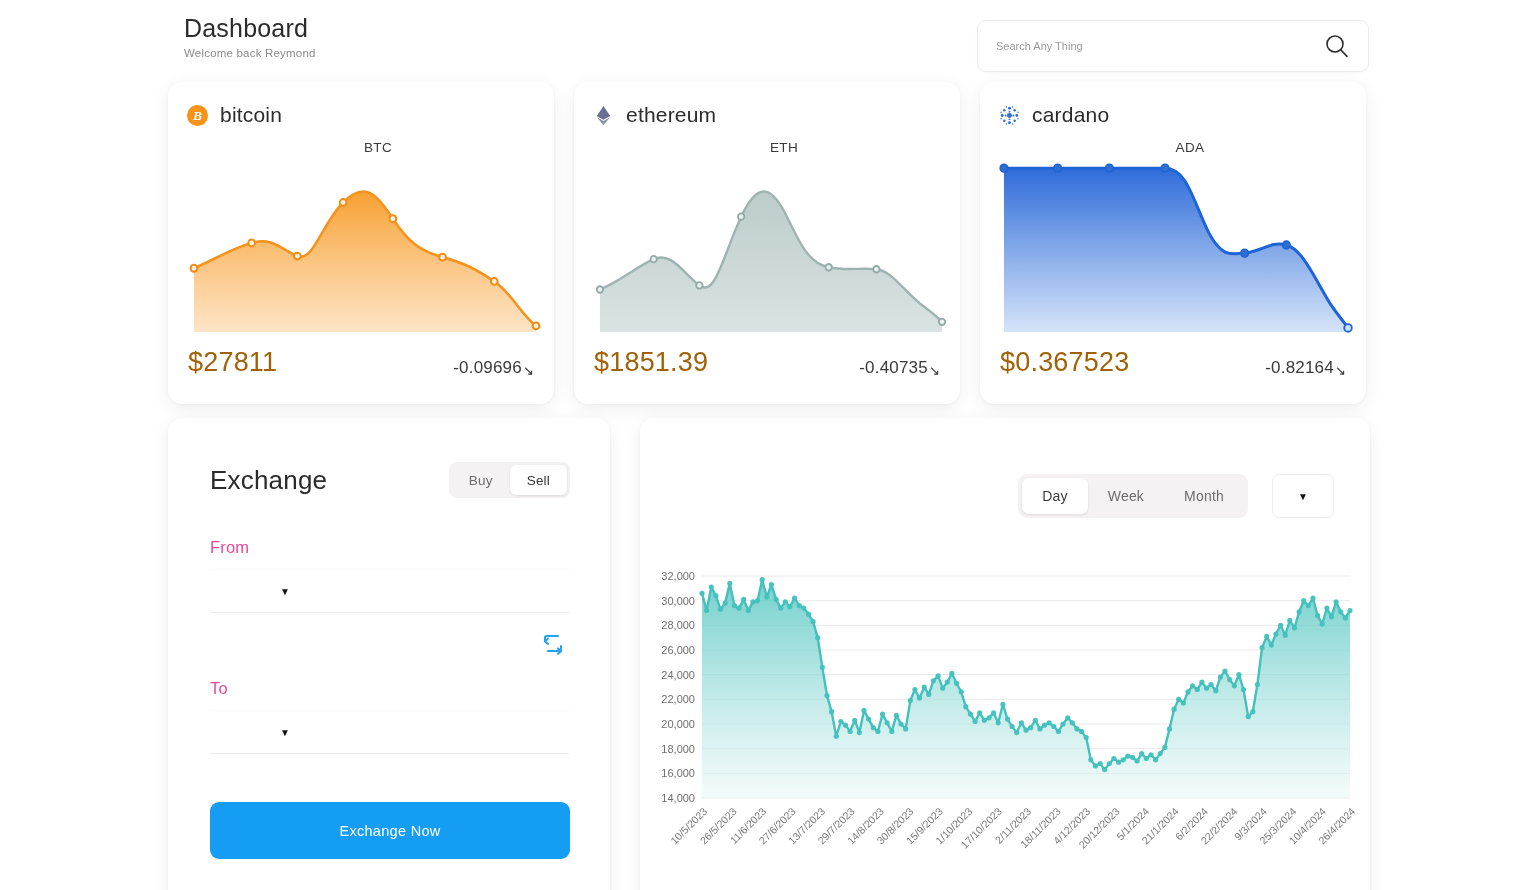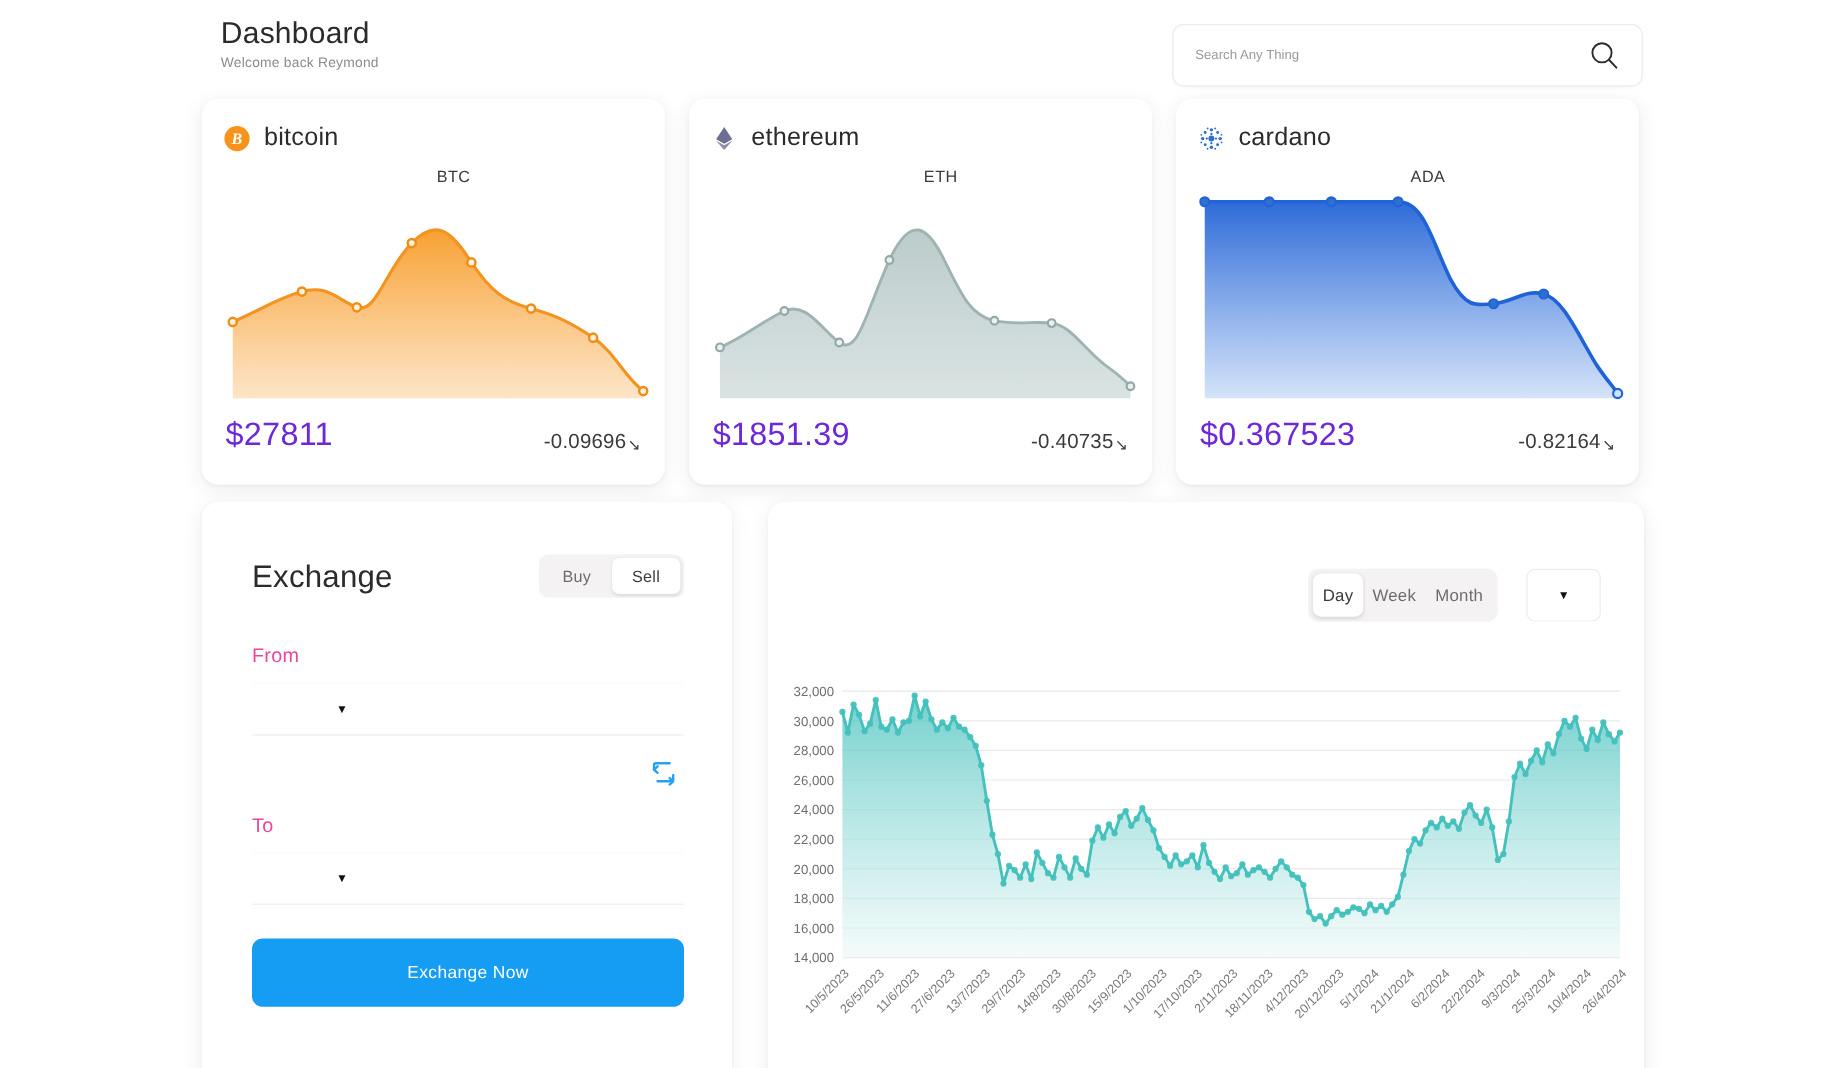--- a/index.html
+++ b/index.html
@@ -35,21 +35,21 @@
     box-shadow: 0 4px 18px rgba(0,0,0,0.07), 0 1px 3px rgba(0,0,0,0.04);
     padding: 16px 18px 0 18px; position:relative; overflow:hidden;
   }
   .coin-head { display:flex; align-items:center; gap:11px; height:34px; }
   .coin-icon { width:23px; height:23px; flex:0 0 auto; display:flex; align-items:center; justify-content:center; }
   .coin-name { font-size:21px; color:#2b2b2b; font-weight:400; letter-spacing:.2px; }
   .coin-symbol { font-size:13.5px; color:#3a3a3a; margin-left:34px; margin-top:8px; letter-spacing:.4px;text-align:center; }
   .spark { position:absolute; left:18px; right:10px; top:72px; height:182px; }
   .spark svg { width:100%; height:100%; display:block; }
   .coin-foot { position:absolute; left:20px; right:20px; bottom:26px; display:flex; align-items:flex-end; justify-content:space-between; }
-  .coin-price { font-size:27px; color:#6d28d9; font-weight:400; letter-spacing:.2px; }
+  .coin-price { font-size:27px; color:#a16207; font-weight:400; letter-spacing:.2px; }
   .coin-change { font-size:17px; color:#3a3a3a; letter-spacing:.2px; display:flex; align-items:center; gap:1px; }
   .chg-arrow { font-size:13px; color:#3a3a3a; position:relative; top:2px; }
 
   
   .exchange-card {
     position:absolute; left:168px; top:418px; width:442px; height:500px;
     background:#fff; border-radius:14px;
     box-shadow: 0 4px 18px rgba(0,0,0,0.07), 0 1px 3px rgba(0,0,0,0.04);
     padding: 44px 40px 0 42px;
   }
@@ -69,36 +69,36 @@
   .select-box {
     margin-top:12px; height:44px; border-bottom:1px solid #ededed; border-top:1px solid #fafafa;
     display:flex; align-items:center; padding:0 14px; position:relative;
   }
   .select-val { font-size:14px; color:#3a3a3a; flex:1; }
   .caret { font-size:10px; color:#111; margin-left:28px; }
   .swap-row { display:flex; justify-content:flex-end; margin-top:18px; padding-right:4px; }
   .swap-icon { width:26px; height:26px; cursor:pointer; }
   .hint { font-size:10px; color:#fbfbfb; margin-top:14px; height:14px; letter-spacing:.2px; }
   .ex-btn {
-    width:100%; height:57px; border:none; border-radius:9px;
+    margin-top:20px; width:100%; height:57px; border:none; border-radius:9px;
     background:#149df2; color:#fff; font-size:14.5px; font-family:"Liberation Sans", sans-serif;
     cursor:pointer; letter-spacing:.3px;
   }
 
   
   .chart-card {
     position:absolute; left:640px; top:418px; width:730px; height:500px;
     background:#fff; border-radius:14px;
     box-shadow: 0 4px 18px rgba(0,0,0,0.07), 0 1px 3px rgba(0,0,0,0.04);
   }
   .chart-controls { position:absolute; right:36px; top:56px; display:flex; align-items:center; gap:24px; }
   .range-seg { display:flex; background:#f4f2f2; border-radius:9px; padding:4px; height:44px; align-items:center; }
   .range-btn {
     border:none; background:transparent; font-family:"Liberation Sans", sans-serif;
-    font-size:14px; color:#6d6d6d; padding:0 8px; height:36px; border-radius:7px; cursor:pointer;
+    font-size:14px; color:#6d6d6d; padding:0 20px; height:36px; border-radius:7px; cursor:pointer;
     letter-spacing:.2px;
   }
   .range-btn.active { background:#fff; color:#3a3a3a; box-shadow:0 1px 3px rgba(0,0,0,0.10); }
   .coin-select {
     width:62px; height:44px; border:1px solid #ededed; border-radius:7px; background:#fff;
     display:flex; align-items:center; justify-content:center; cursor:pointer;
   }
   .coin-select .caret { margin-left:0; }
 
   .plot-area { position:absolute; left:10px; top:150px; width:710px; height:340px; }

